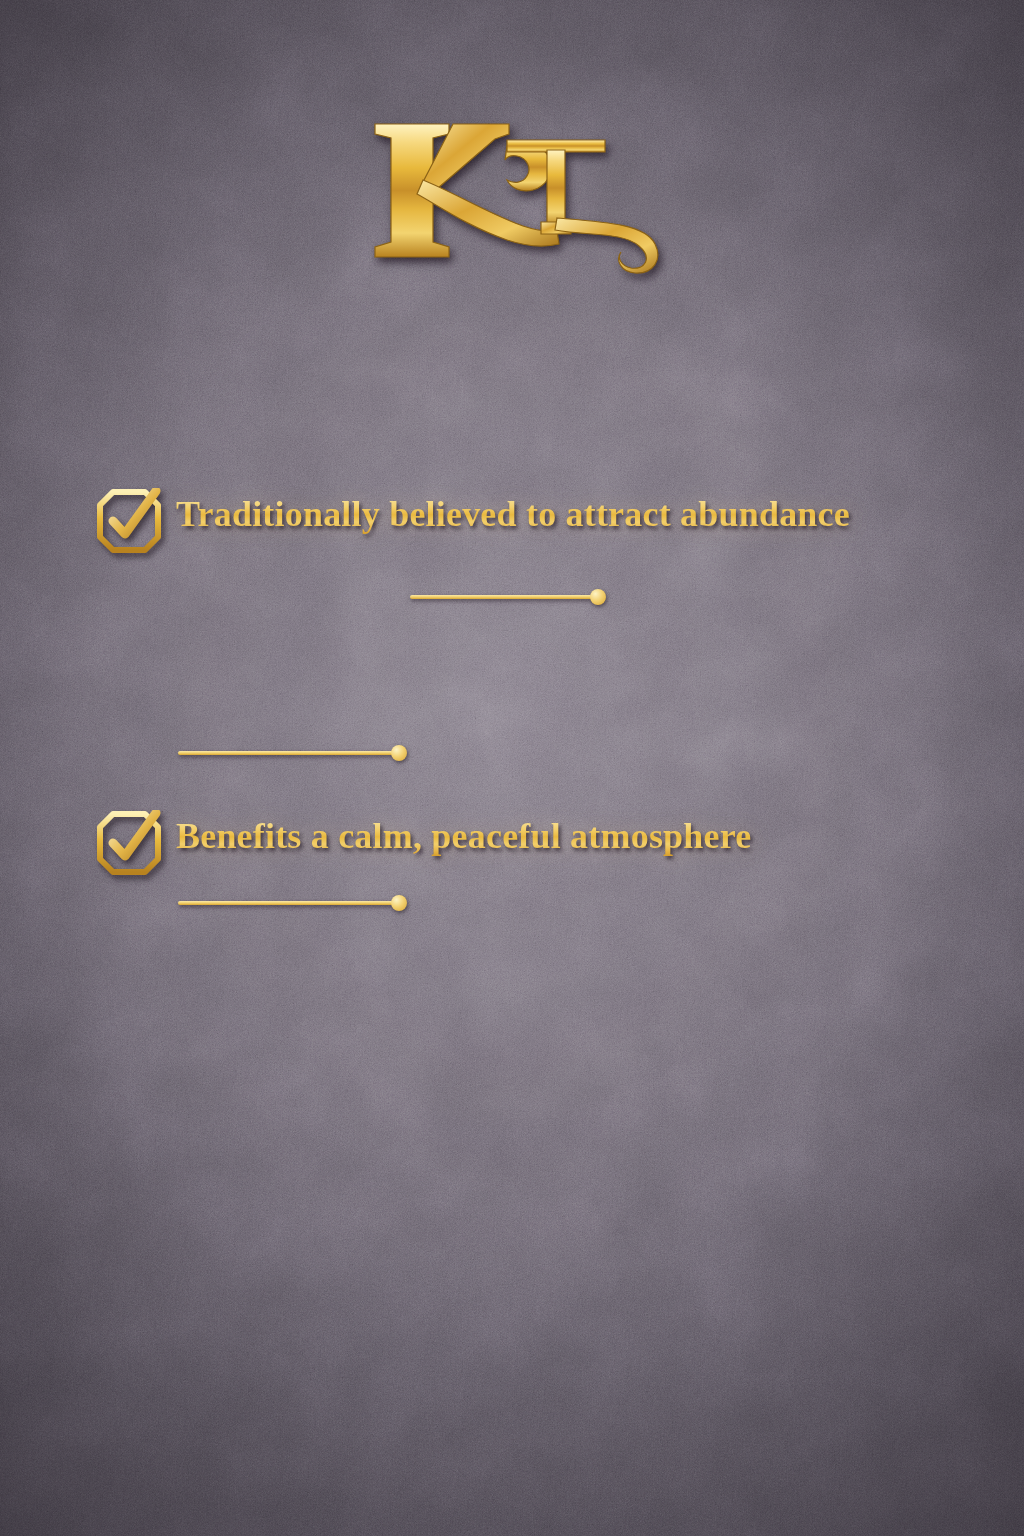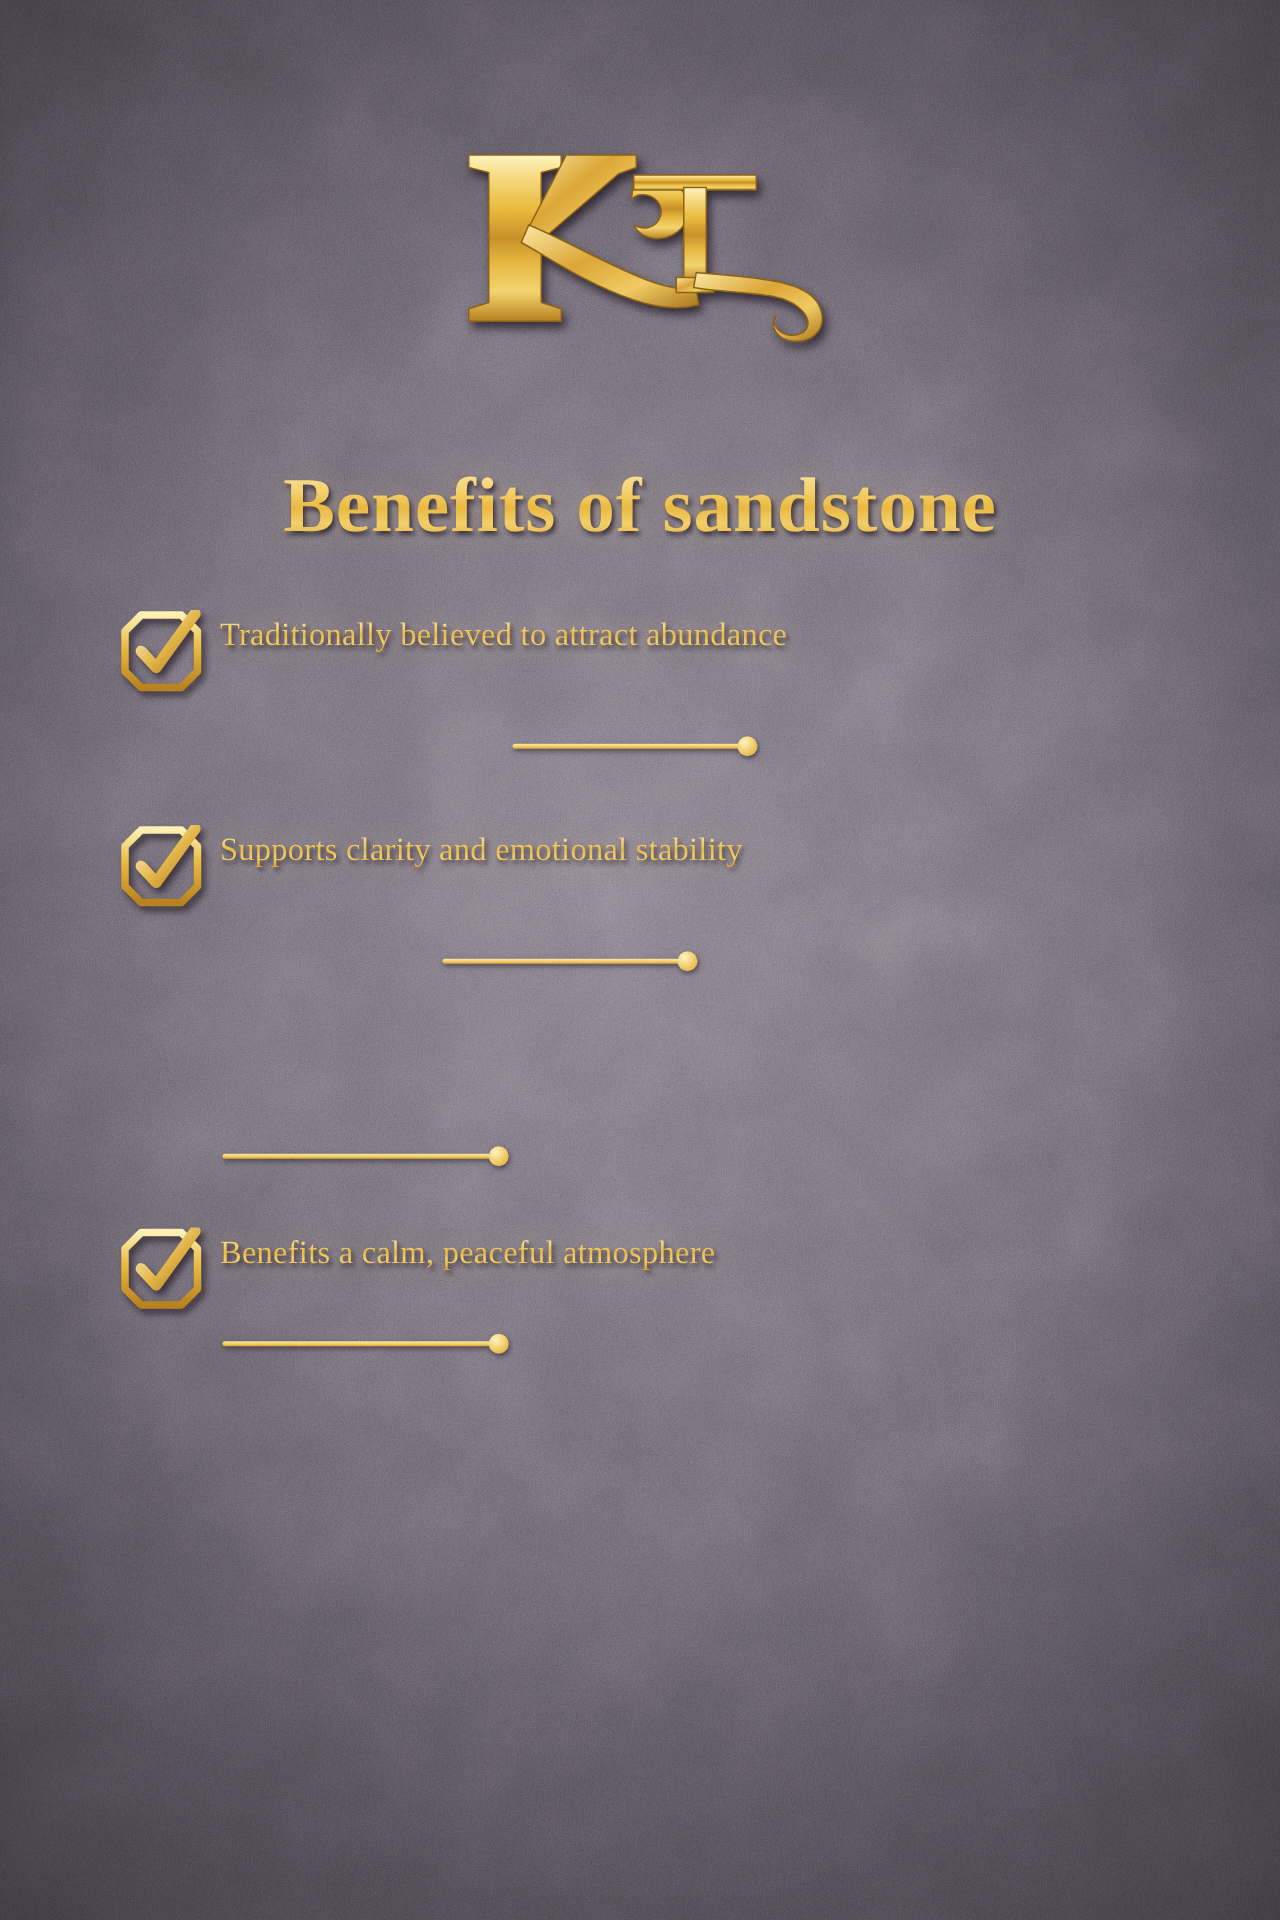--- a/index.html
+++ b/index.html
@@ -119,23 +119,23 @@
     gap: 14px;
   }
   .check {
     flex: 0 0 auto;
     width: 66px;
     height: 66px;
     margin-top: 2px;
     filter: drop-shadow(3px 4px 3px rgba(26,16,28,.66));
   }
   .item-text {
-    font-size: 26px;
+    font-size: 36px;
     line-height: 1.38;
-    font-weight: 400;
+    font-weight: 700;
     letter-spacing: .2px;
     padding-top: 4px;
     max-width: 730px;
   }
 
   
   .rule {
     display: flex;
     align-items: center;
     height: 18px;
@@ -250,23 +250,20 @@
       <path d="M190 40 L208 40 L208 116 L190 116 Z" fill="url(#lgGold)" stroke="#8c6316" stroke-width="1.2"></path>
 
       <path d="M184 112 L214 112 L214 124 L184 124 Z" fill="url(#lgGold2)" stroke="#8c6316" stroke-width="1.2"></path>
 
       <path d="M198 120 C232 126 266 122 282 136 C296 148 288 160 274 158
                C264 156 260 148 264 142 C258 150 264 162 278 163 C296 164 306 150 298 134
                C288 114 248 112 200 108 Z" fill="url(#lgGold2)" stroke="#8c6316" stroke-width="1.2"></path>
     </svg>
   </div>
 
-  <h1 class="headline gold-shadow">
-    <span class="gold">Benefits of sandstone</span>
-  </h1>
 
   <div class="list">
 
     <div class="item two-line">
       <div class="item-row">
         <svg class="check" viewBox="0 0 66 66" aria-hidden="true">
           <defs>
             <linearGradient id="cg1" x1="0" y1="0" x2="0" y2="1">
               <stop offset="0%" stop-color="#fdf0b5"></stop>
                 <stop offset="45%" stop-color="#e8ba3f"></stop>
@@ -284,35 +281,20 @@
         <div class="item-text gold-shadow">
           <span class="gold">Traditionally believed to attract abundance</span>
         </div>
       </div>
       <div class="rule rule-inline rule-b1">
         <div class="rule-line"></div>
         <div class="rule-dot"></div>
       </div>
     </div>
 
-    <div class="item two-line">
-      <div class="item-row">
-        <svg class="check" viewBox="0 0 66 66" aria-hidden="true">
-          <path d="M17 4 H49 L62 17 V49 L49 62 H17 L4 49 V17 Z" fill="none" stroke="url(#cg1)" stroke-width="6" stroke-linejoin="round"></path>
-          <path d="M17 33 L29 46 L60 3" fill="none" stroke="url(#cm1)" stroke-width="9" stroke-linecap="round" stroke-linejoin="round"></path>
-        </svg>
-        <div class="item-text gold-shadow">
-          <span class="gold">Supports clarity and emotional stability</span>
-        </div>
-      </div>
-      <div class="rule rule-inline rule-b2">
-        <div class="rule-line"></div>
-        <div class="rule-dot"></div>
-      </div>
-    </div>
 
     <div class="item one-line">
       <div class="rule rule-inline rule-b3">
         <div class="rule-line"></div>
         <div class="rule-dot"></div>
       </div>
     </div>
 
     <div class="item one-line">
       <div class="item-row">

